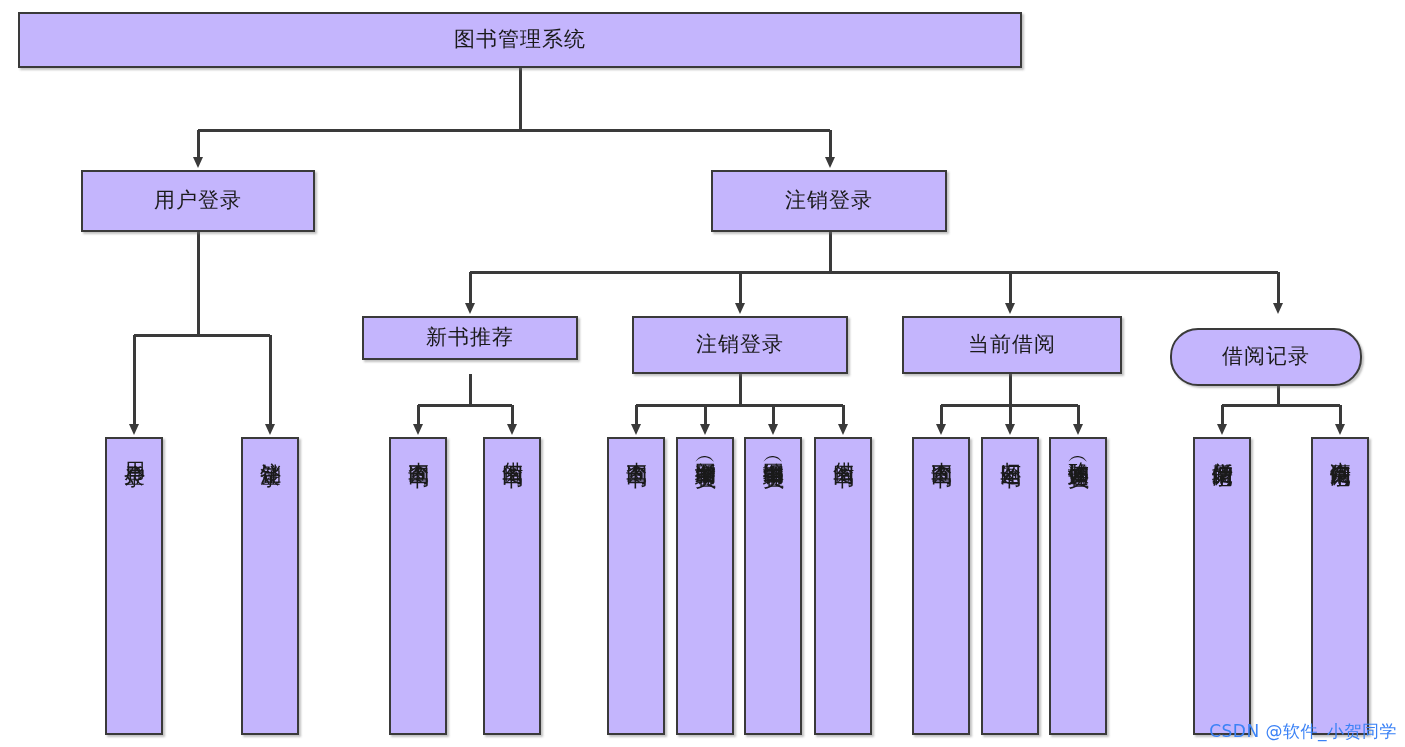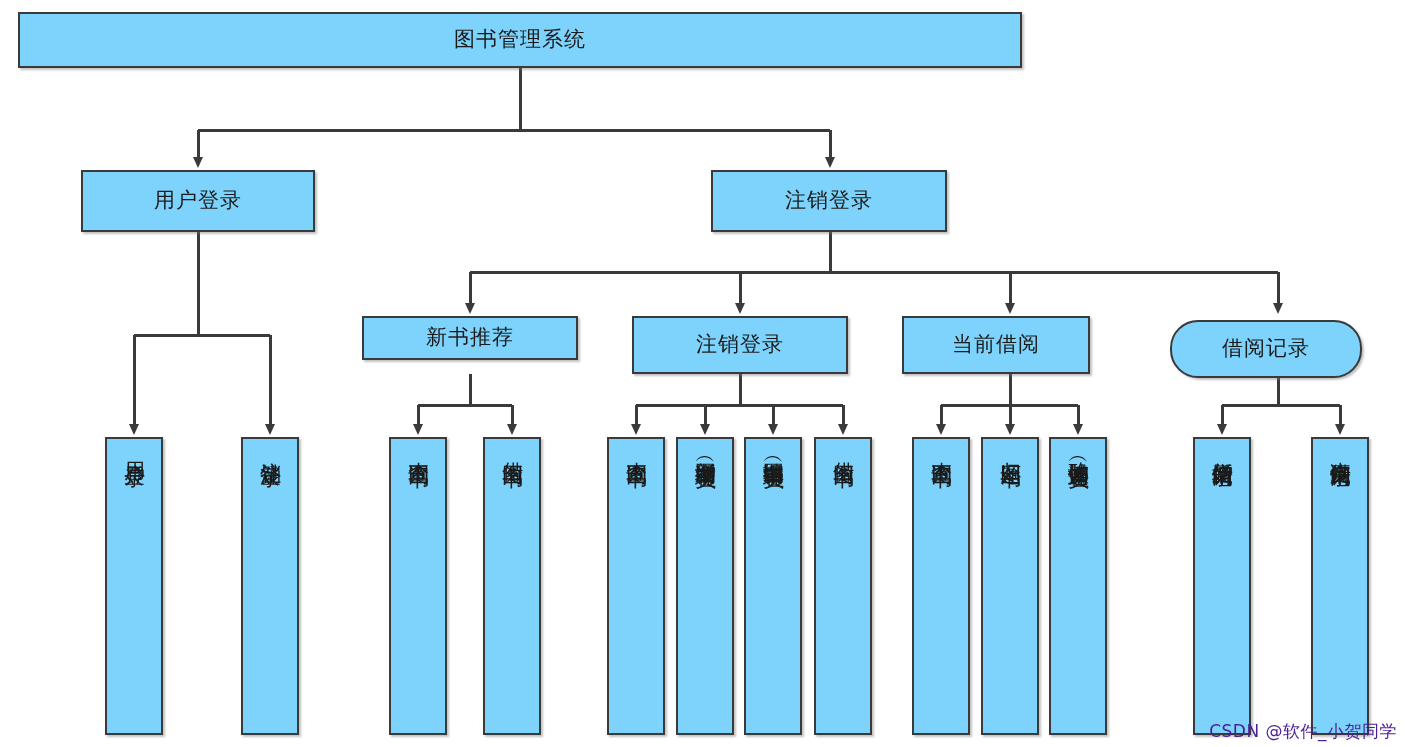--- a/index.html
+++ b/index.html
@@ -17,21 +17,21 @@
   #canvas {
     position: absolute;
     left: 0;
     top: 0;
     width: 1405px;
     height: 747px;
   }
   .node-box {
     position: absolute;
     box-sizing: border-box;
-    background: #7dd3fc;
+    background: #c4b5fd;
     border: 2px solid #3a3a3a;
     box-shadow: 2px 2px 2px rgba(120,120,120,0.45);
     display: flex;
     align-items: center;
     justify-content: center;
     color: #1a1a1a;
   }
   .node-h {
     font-size: 21px;
     letter-spacing: 1px;
@@ -52,21 +52,21 @@
   }
   .vtext-tall {
     line-height: 1.28;
     letter-spacing: 1px;
   }
   .watermark {
     position: absolute;
     right: 8px;
     bottom: 4px;
     font-size: 17px;
-    color: #4c1d95;
+    color: #3b82f6;
     letter-spacing: 0.5px;
     white-space: nowrap;
   }
 </style>
 </head>
 <body>
 
 <svg id="canvas" viewBox="0 0 1405 747" aria-hidden="true">
   <defs>
     <marker id="arrow" markerWidth="12" markerHeight="12" refX="1" refY="5" orient="auto" markerUnits="userSpaceOnUse">
@@ -127,24 +127,24 @@
 <div class="node-box node-h" style="left:711px; top:170px; width:236px; height:62px;">
   <span>注销登录</span>
 </div>
 
 <div class="node-box node-h" style="left:362px; top:316px; width:216px; height:44px;">
   <span>新书推荐</span>
 </div>
 <div class="node-box node-h" style="left:632px; top:316px; width:216px; height:58px;">
   <span>注销登录</span>
 </div>
-<div class="node-box node-h" style="left:902px; top:316px; width:188px; height:58px;">
+<div class="node-box node-h" style="left:902px; top:316px; width:220px; height:58px;">
   <span>当前借阅</span>
 </div>
-<div class="node-box node-h" style="left:1170px; top:320px; width:192px; height:58px;border-radius:28px;">
+<div class="node-box node-h" style="left:1170px; top:328px; width:192px; height:58px;border-radius:28px;">
   <span>借阅记录</span>
 </div>
 
 <div class="node-box node-v" style="left:105px; top:437px; width:58px; height:298px;">
   <span class="vtext">用户登录</span>
 </div>
 <div class="node-box node-v" style="left:241px; top:437px; width:58px; height:298px;">
   <span class="vtext">注销登录</span>
 </div>
 

